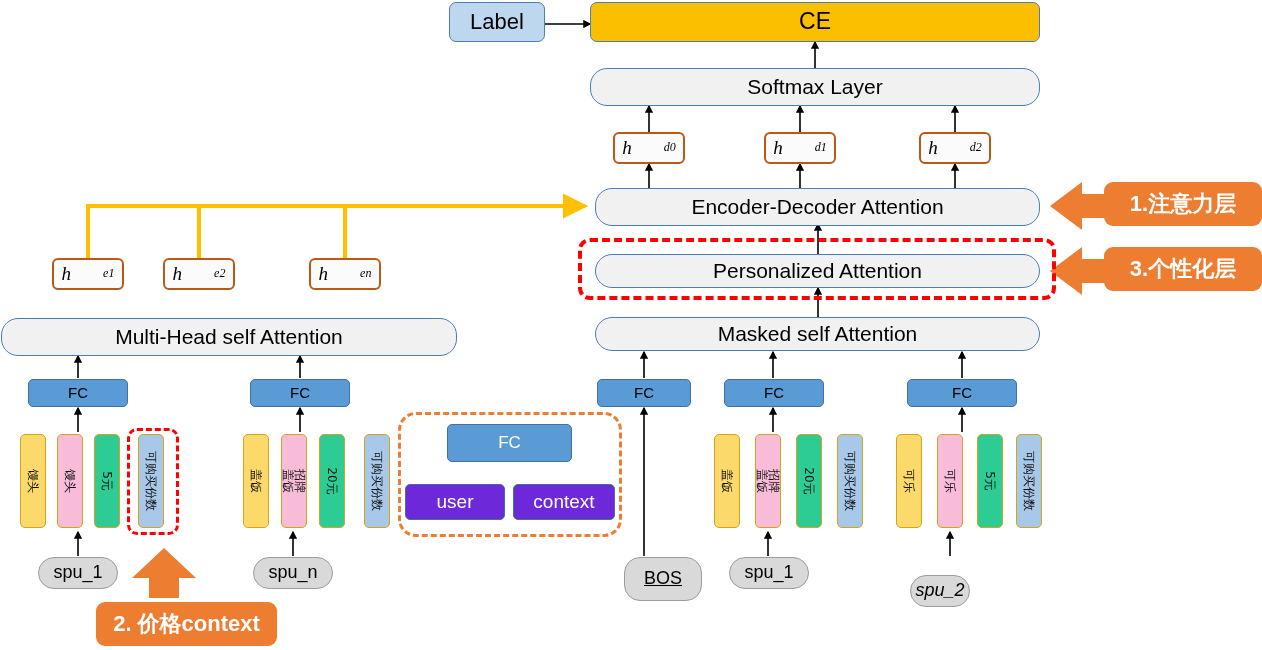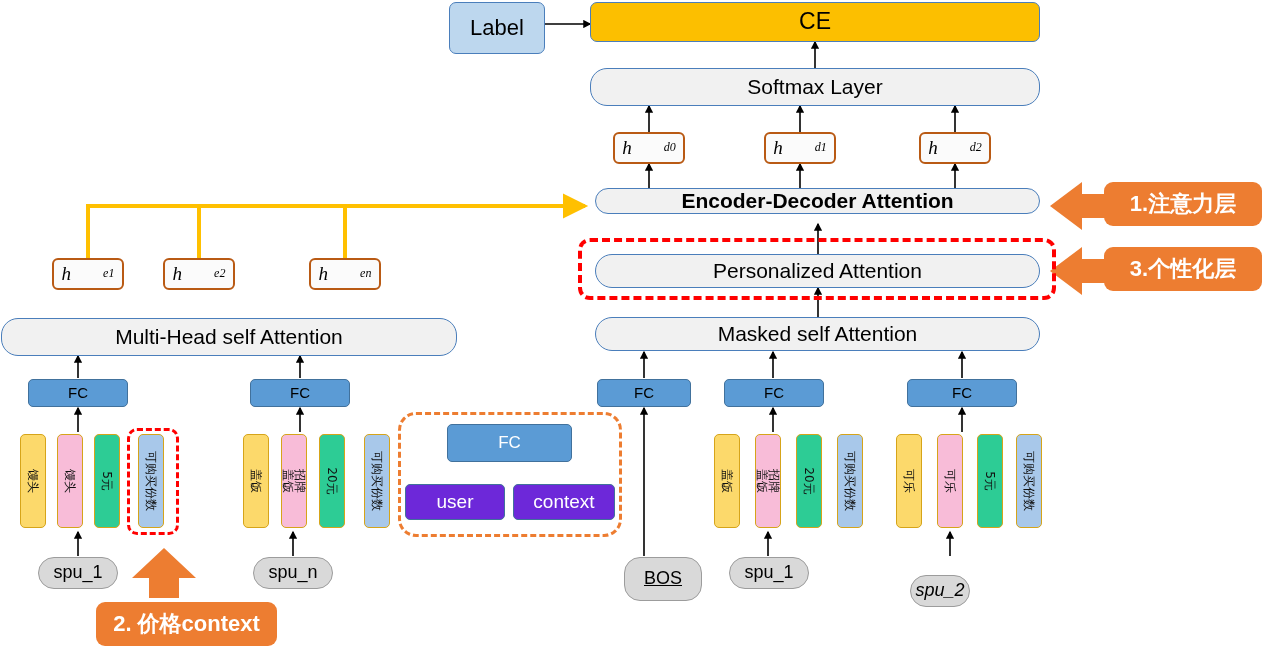--- a/index.html
+++ b/index.html
@@ -124,40 +124,40 @@
 
     <g>
       <polygon points="1050,271 1082,247 1082,259 1106,259 1106,283 1082,283 1082,295" fill="#ed7d31"></polygon>
     </g>
 
     <g>
       <polygon points="164,548 196,578 179,578 179,598 149,598 149,578 132,578" fill="#ed7d31"></polygon>
     </g>
   </svg>
 
-  <div class="abs box labelbox" style="left:449px;top:2px;width:96px;height:52px;">Label</div>
+  <div class="abs box labelbox" style="left:449px;top:2px;width:96px;height:40px;">Label</div>
 
   <div class="abs box cebar" style="left:590px;top:2px;width:450px;height:40px;">CE</div>
 
   <div class="abs box lightbar" style="left:590px;top:68px;width:450px;height:38px;">Softmax Layer</div>
 
   <div class="abs box hbox" style="left:613px;top:132px;width:72px;height:32px;">
     <span>h</span>
       <sub>d0</sub>
   </div>
   <div class="abs box hbox" style="left:764px;top:132px;width:72px;height:32px;">
     <span>h</span>
       <sub>d1</sub>
   </div>
   <div class="abs box hbox" style="left:919px;top:132px;width:72px;height:32px;">
     <span>h</span>
       <sub>d2</sub>
   </div>
 
-  <div class="abs box lightbar" style="left:595px;top:188px;width:445px;height:26px;font-weight:bold;">Encoder-Decoder Attention</div>
+  <div class="abs box lightbar" style="left:595px;top:188px;width:445px;height:38px;">Encoder-Decoder Attention</div>
 
   <div class="abs reddash" style="left:578px;top:238px;width:478px;height:62px;"></div>
 
   <div class="abs box lightbar" style="left:595px;top:317px;width:445px;height:34px;">Masked self Attention</div>
 
   <div class="abs box lightbar" style="left:595px;top:254px;width:445px;height:34px;">Personalized Attention</div>
 
   <div class="abs box hbox" style="left:52px;top:258px;width:72px;height:32px;">
     <span>h</span>
       <sub>e1</sub>

